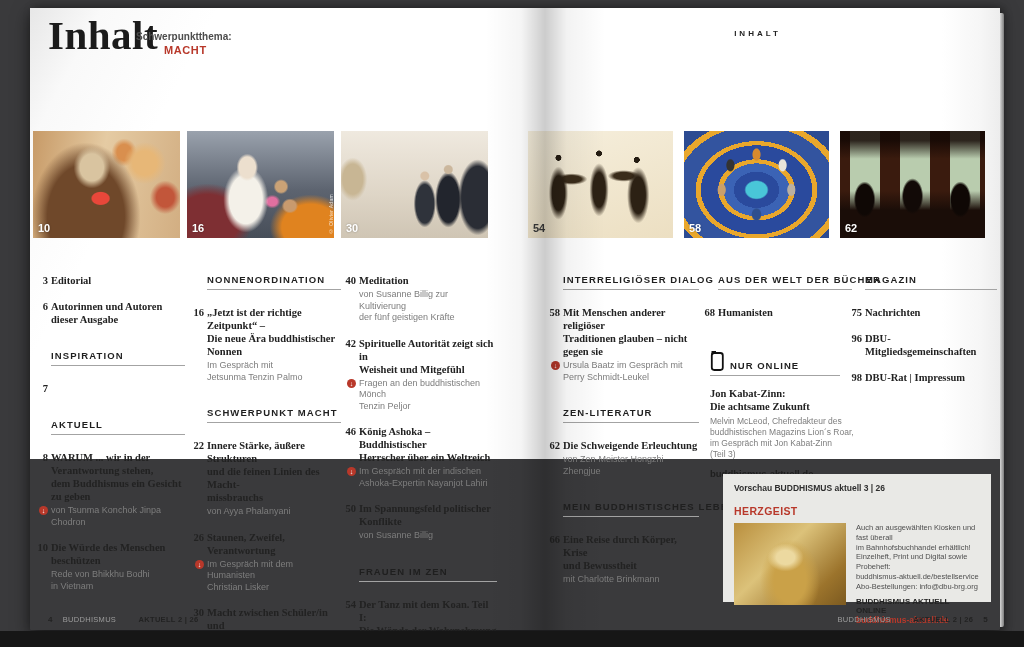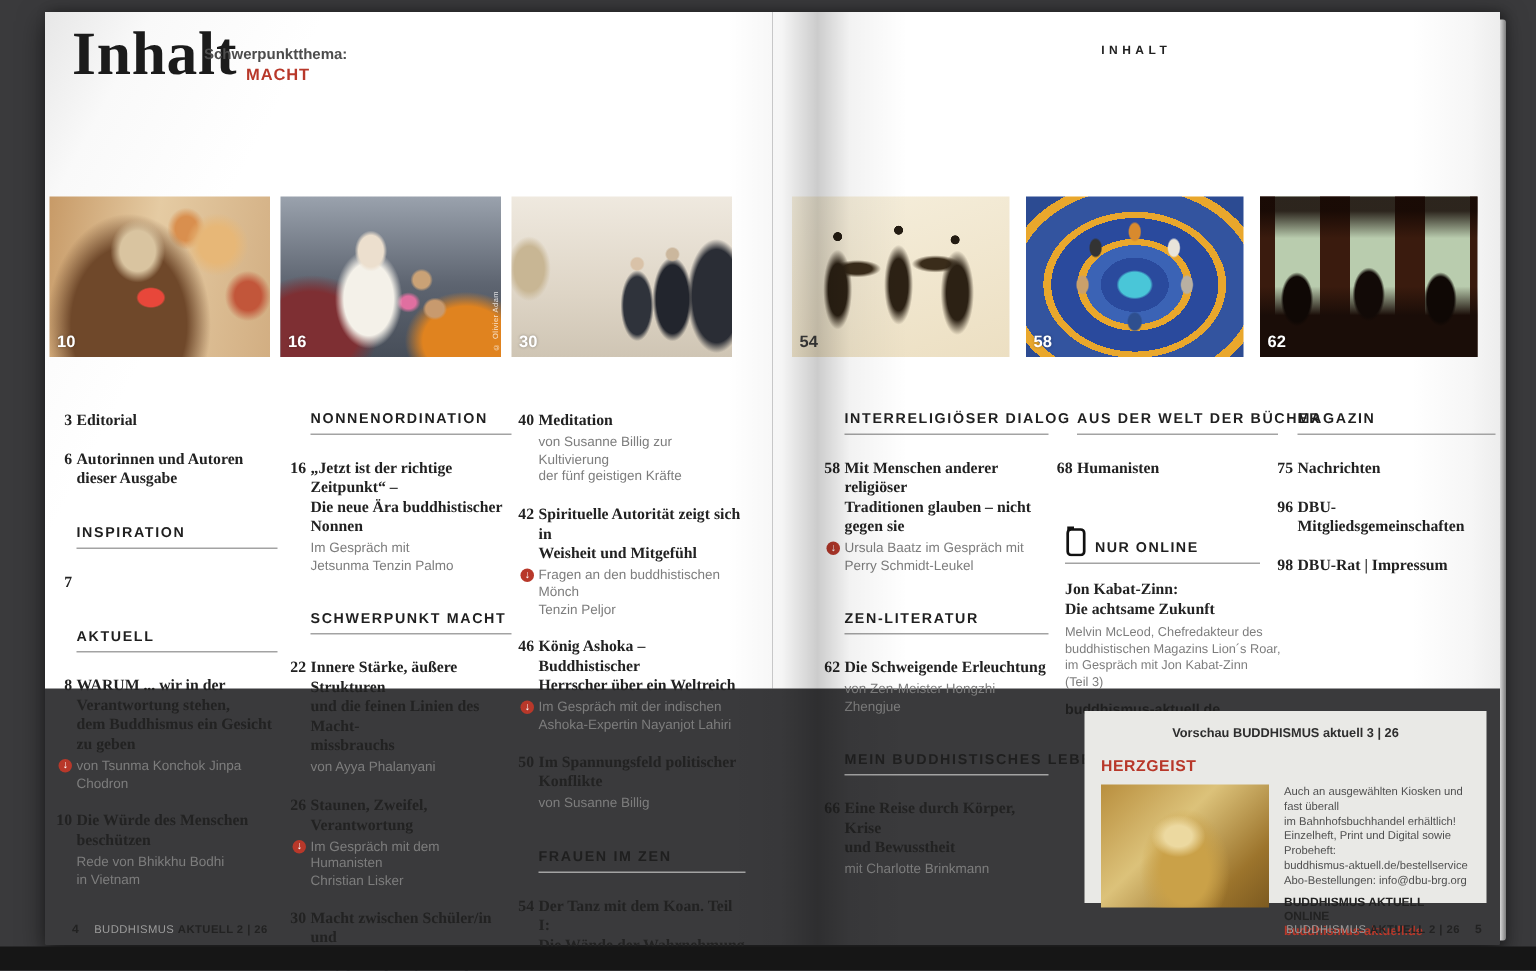--- a/index.html
+++ b/index.html
@@ -156,32 +156,32 @@
   
   .nur-online{position:absolute;left:195px;top:342px;width:140px;}
   .no-head{display:flex;align-items:flex-end;gap:6px;border-bottom:1px solid #a3a3a3;padding-bottom:4px;width:130px;}
   .no-label{font-size:9.5px;font-weight:700;letter-spacing:1px;color:#1f1f1f;white-space:nowrap;}
   .no-title{margin-top:11px;font-family:"Liberation Serif",serif;font-weight:700;font-size:10.5px;line-height:13px;color:#222;white-space:pre-line;}
   .no-sub{font-size:8.5px;line-height:11px;color:#7d7d7d;white-space:pre-line;margin-top:3px;width:150px;}
   .no-link{margin-top:8px;font-size:9.5px;font-weight:700;color:#1f1f1f;}
 
   
   .vorschau{position:absolute;left:208px;top:466px;width:268px;height:128px;background:#e9e9e6;padding:9px 11px;}
-  .v-title{font-size:8.5px;font-weight:700;color:#2e2e2e;text-align:center;}
+  .v-title{font-size:8.5px;font-weight:700;color:#2e2e2e;}
   .v-headline{font-size:10.5px;font-weight:700;color:var(--red);letter-spacing:.4px;margin-top:12px;}
   .v-row{display:flex;gap:10px;margin-top:6px;}
   .v-img{width:112px;height:82px;flex:0 0 auto;}
   .v-text{font-size:7.5px;line-height:9.8px;color:#4f4f4f;white-space:pre-line;}
   .v-online-label{font-size:8px;font-weight:700;color:#222;margin-top:5px;}
   .v-online-link{font-size:8.5px;font-weight:700;color:var(--red);}
 
   
   .folio{position:absolute;top:607px;font-size:7.5px;color:#9c9c9c;letter-spacing:.3px;white-space:nowrap;}
   .folio .fnum{font-weight:700;color:#222;font-size:8px;}
-  .folio .fissue{font-weight:700;color:#222;}
+  .folio .fissue{font-weight:700;color:#222;margin-left:20px;}
   .folio-left{left:18px;}
   .folio-left .fnum{margin-right:10px;}
   .folio-right{right:12px;text-align:right;}
   .folio-right .fnum{margin-left:10px;}
 
   .phone-ico{display:inline-block;line-height:0;}
 </style>
 </head>
 <body>
 

